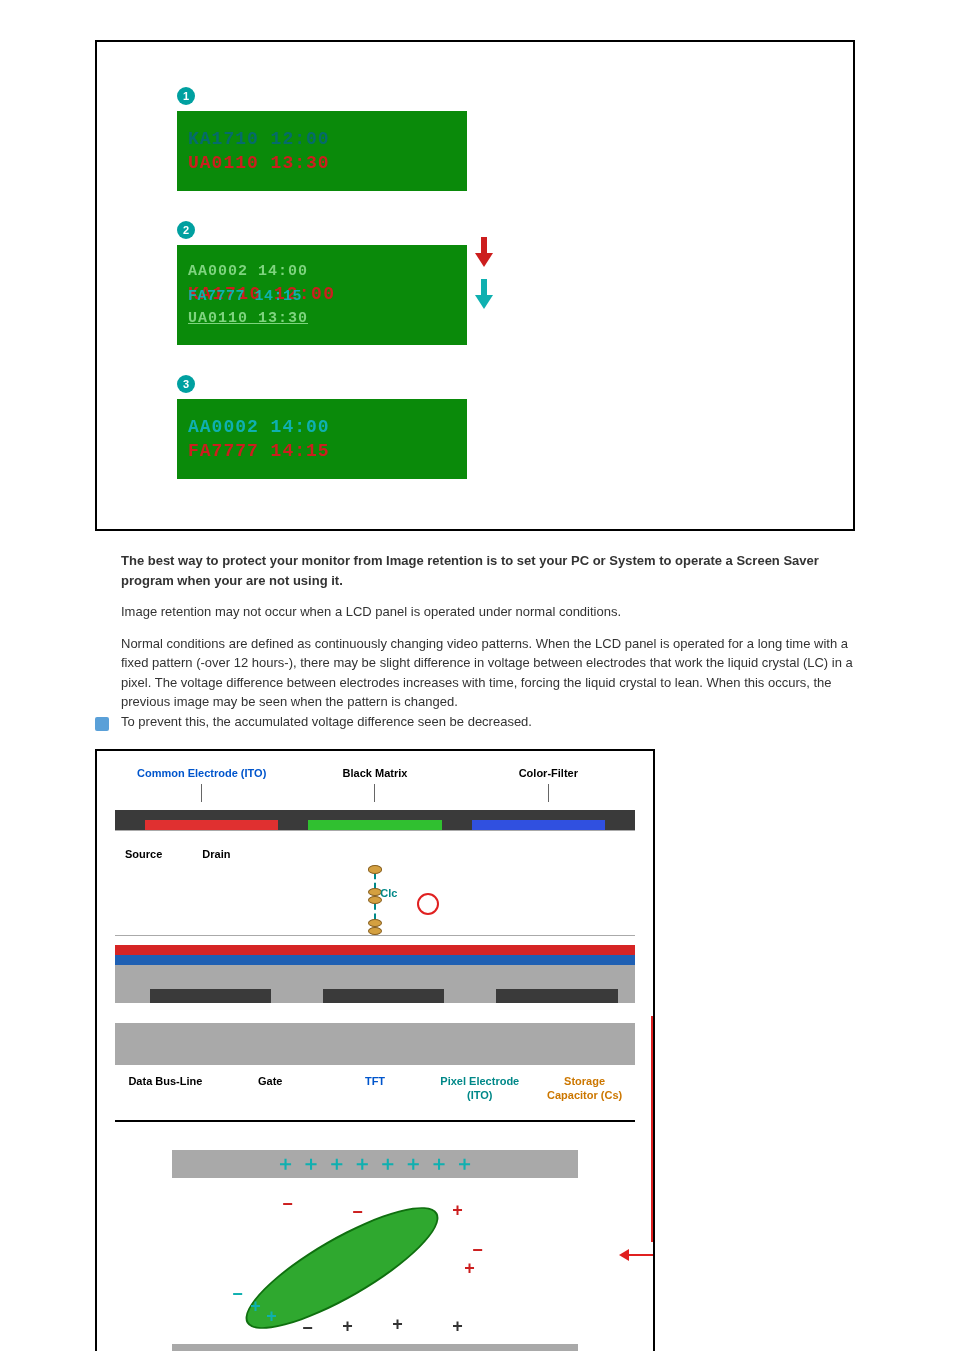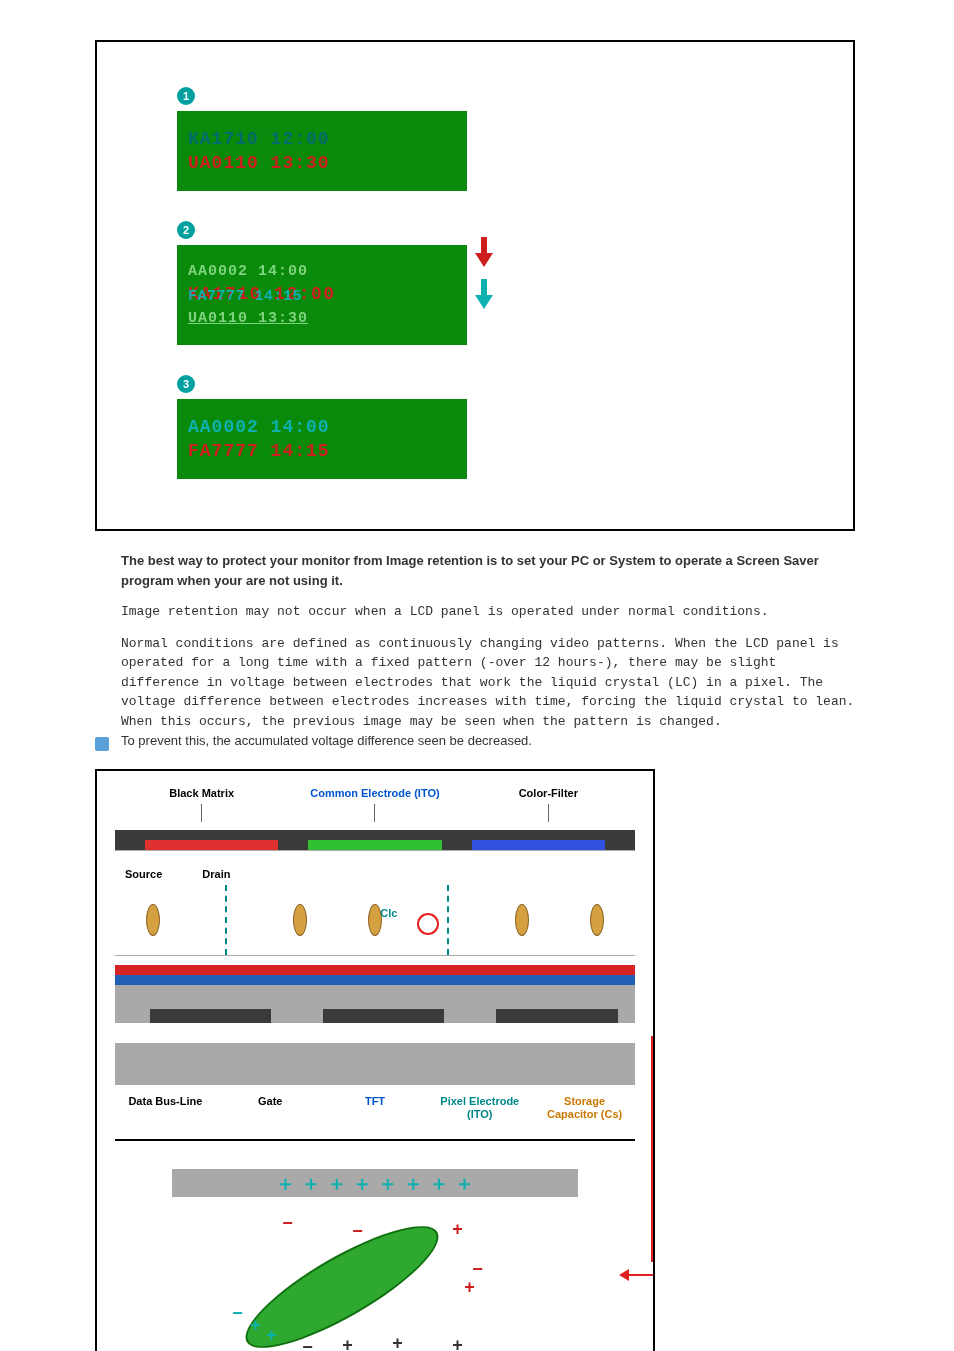--- a/index.html
+++ b/index.html
@@ -82,21 +82,21 @@
     .bullet-icon {
       width: 14px; height: 14px;
       background: #5aa0d8;
       border-radius: 2px;
       flex-shrink: 0;
       margin-top: 2px;
       position: relative;
     }
     .section-text { flex: 1; }
     .bold { font-weight: bold; line-height: 1.5; }
-    .para { line-height: 1.5; margin-top: 12px; font-family: Liberation Mono, monospace; }
+    .para { line-height: 1.5; margin-top: 12px; }
 
     
     .figure2 {
       margin: 18px 0;
       width: 560px;
     }
     .diag {
       background: #fff;
       border: 2px solid #000;
       padding: 16px 18px;
@@ -137,20 +137,21 @@
     .cf-g { background: #30c030; }
     .cf-b { background: #3050e0; }
 
     .mid-zone {
       position: relative;
       height: 70px;
       background: #fff;
       display: flex;
       align-items: center;
       justify-content: space-around;
+      flex-direction: column;
     }
     .lc-shape {
       width: 14px; height: 32px;
       background: #d4a040;
       border-radius: 50%;
       border: 1px solid #886020;
     }
     .divider-dash {
       border-left: 2px dashed #008888;
       height: 100%;
@@ -295,25 +296,25 @@
     <div class="diag" style="position:relative;">
 
       <div class="pointer-red">
         <div class="vline"></div>
           <div class="hend"></div>
           <div class="ah"></div>
       </div>
 
       <div class="top-labels">
         <div>
-            <div class="lbl">Black Matrix</div>
+            <div class="lbl lbl-blue">Common Electrode (ITO)</div>
             <div class="leader"></div>
           </div>
         <div>
-            <div class="lbl lbl-blue">Common Electrode (ITO)</div>
+            <div class="lbl">Black Matrix</div>
             <div class="leader"></div>
           </div>
         <div>
             <div class="lbl">Color-Filter</div>
             <div class="leader"></div>
           </div>
       </div>
 
       <div class="stack">
         <div class="layer l-dgray"></div>

